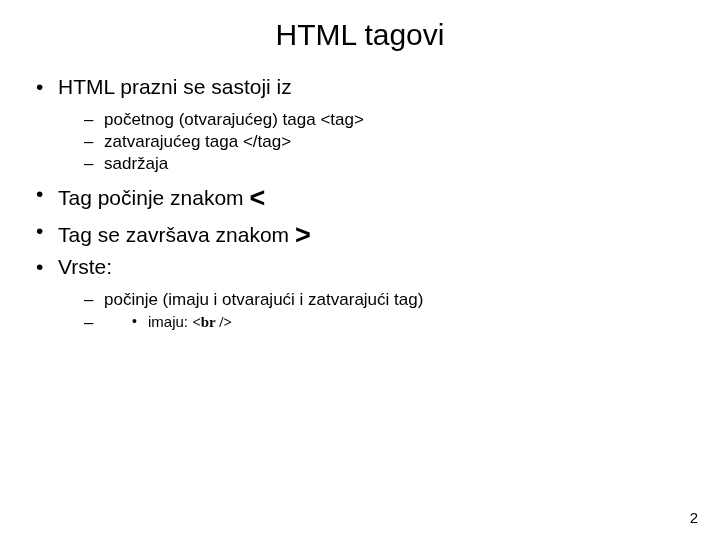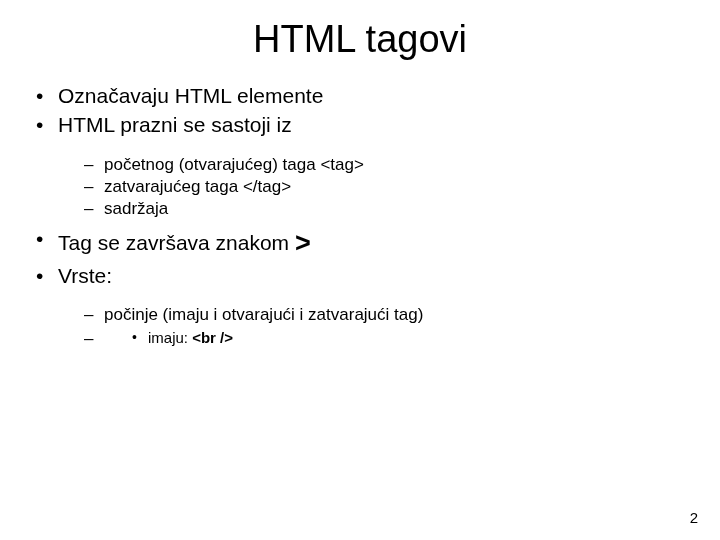--- a/index.html
+++ b/index.html
@@ -7,21 +7,21 @@
     width: 720px;
     height: 540px;
     background: #fff;
     font-family: Arial, Helvetica, sans-serif;
     color: #000;
     position: relative;
     padding: 18px 30px 0 30px;
   }
   .title {
     text-align: center;
-    font-size: 38px;
+    font-size: 30px;
     font-weight: 400;
     margin-bottom: 22px;
   }
   ul.l1 {
     list-style: none;
     font-size: 21px;
     line-height: 1.28;
   }
   ul.l1 > li {
     padding-left: 28px;
@@ -31,21 +31,21 @@
   ul.l1 > li::before {
     content: "•";
     position: absolute;
     left: 6px;
     top: 0;
     font-size: 21px;
   }
   ul.l2 {
     list-style: none;
     font-size: 17px;
-    margin: 15px 0 6px 0;
+    margin: 8px 0 6px 0;
   }
   ul.l2 > li {
     padding-left: 46px;
     position: relative;
     line-height: 1.3;
   }
   ul.l2 > li::before {
     content: "–";
     position: absolute;
     left: 26px;
@@ -62,42 +62,44 @@
     line-height: 1.3;
   }
   ul.l3 > li::before {
     content: "•";
     position: absolute;
     left: 28px;
     top: 0;
     font-size: 14px;
   }
   .big { font-size: 27px; font-weight: bold; vertical-align: -2px; }
-  .mono { font-family: Liberation Sans, sans-serif; font-weight: bold; font-size: 15px; }
+  .mono { font-family: Liberation Serif, serif; font-weight: bold; font-size: 15px; }
   .pagenum {
     position: absolute;
     bottom: 14px;
     right: 22px;
     font-size: 15px;
   }
 </style>
 </head>
 <body>
 
 <h1 class="title">HTML tagovi</h1>
 
 <ul class="l1">
-  <li>Označavaju HTML elemente</li>
   <li>
     <span>HTML prazni se sastoji iz</span>
     <ul class="l2">
       <li>početnog (otvarajućeg) taga &lt;tag&gt;</li>
       <li>zatvarajućeg taga &lt;/tag&gt;</li>
       <li>sadržaja</li>
     </ul>
+  </li>
+  <li>
+    <span>Tag počinje znakom </span><span class="big">&lt;</span>
   </li>
   <li>
     <span>Tag se završava znakom </span><span class="big">&gt;</span>
   </li>
   <li>
     <span>Vrste:</span>
     <ul class="l2">
       <li>počinje (imaju i otvarajući i zatvarajući tag)</li>
       <li>
         <ul class="l3">

